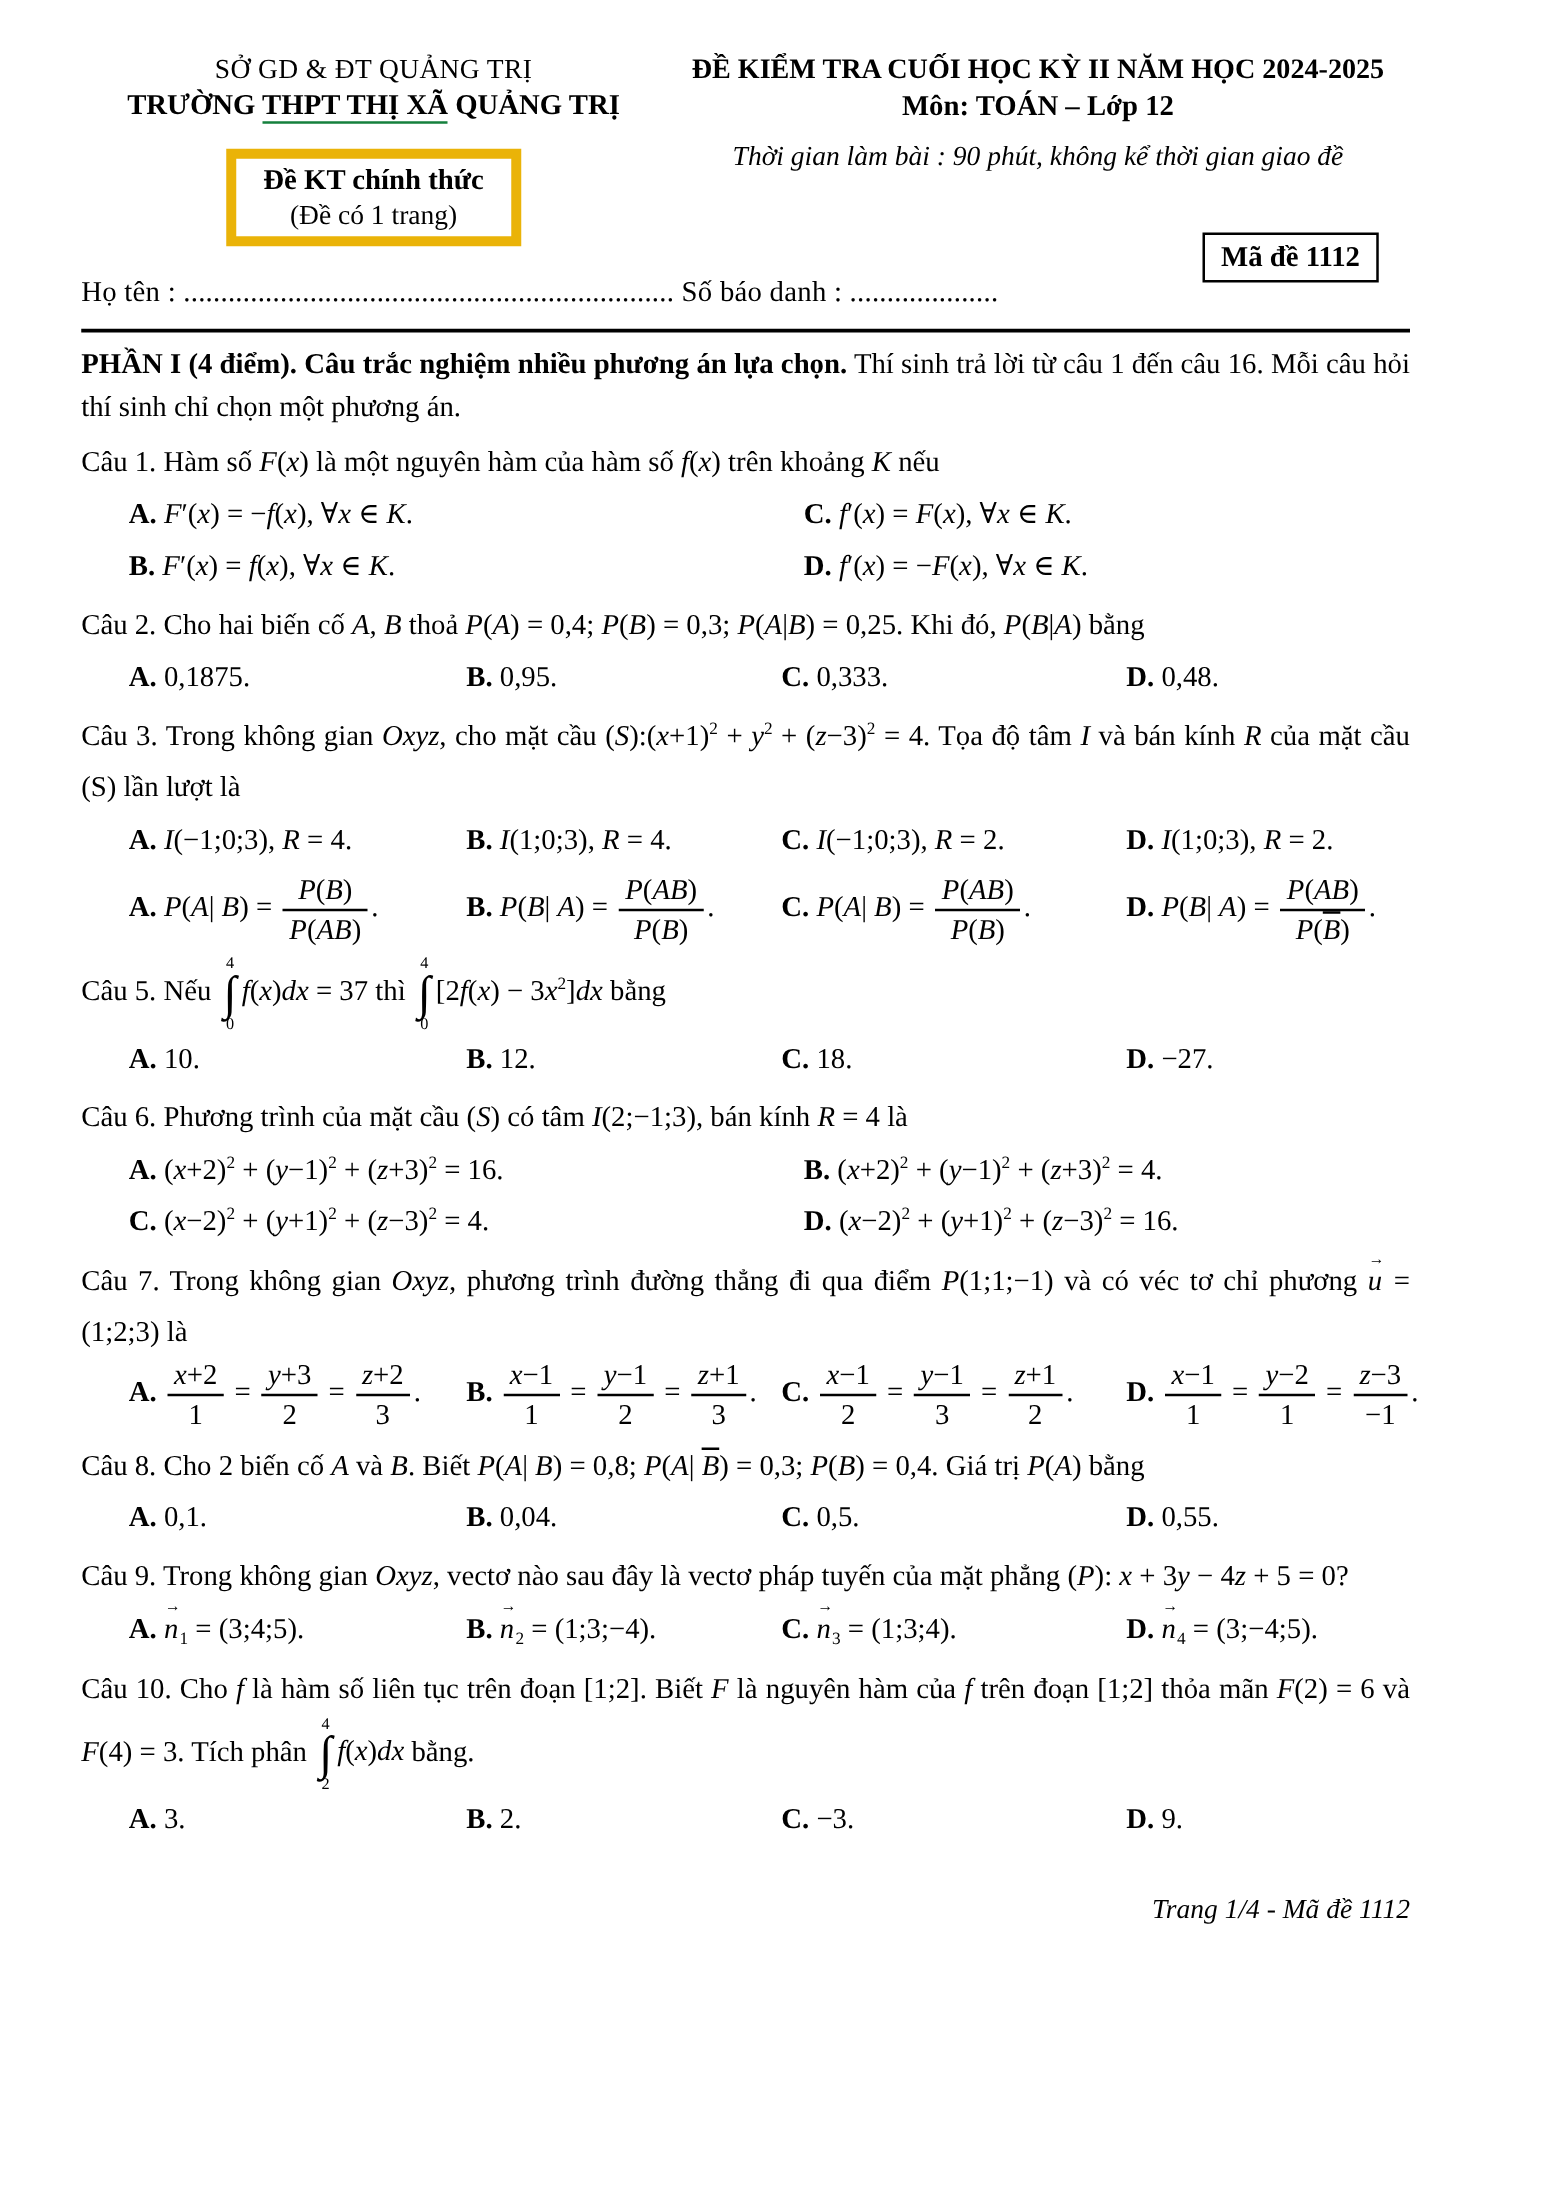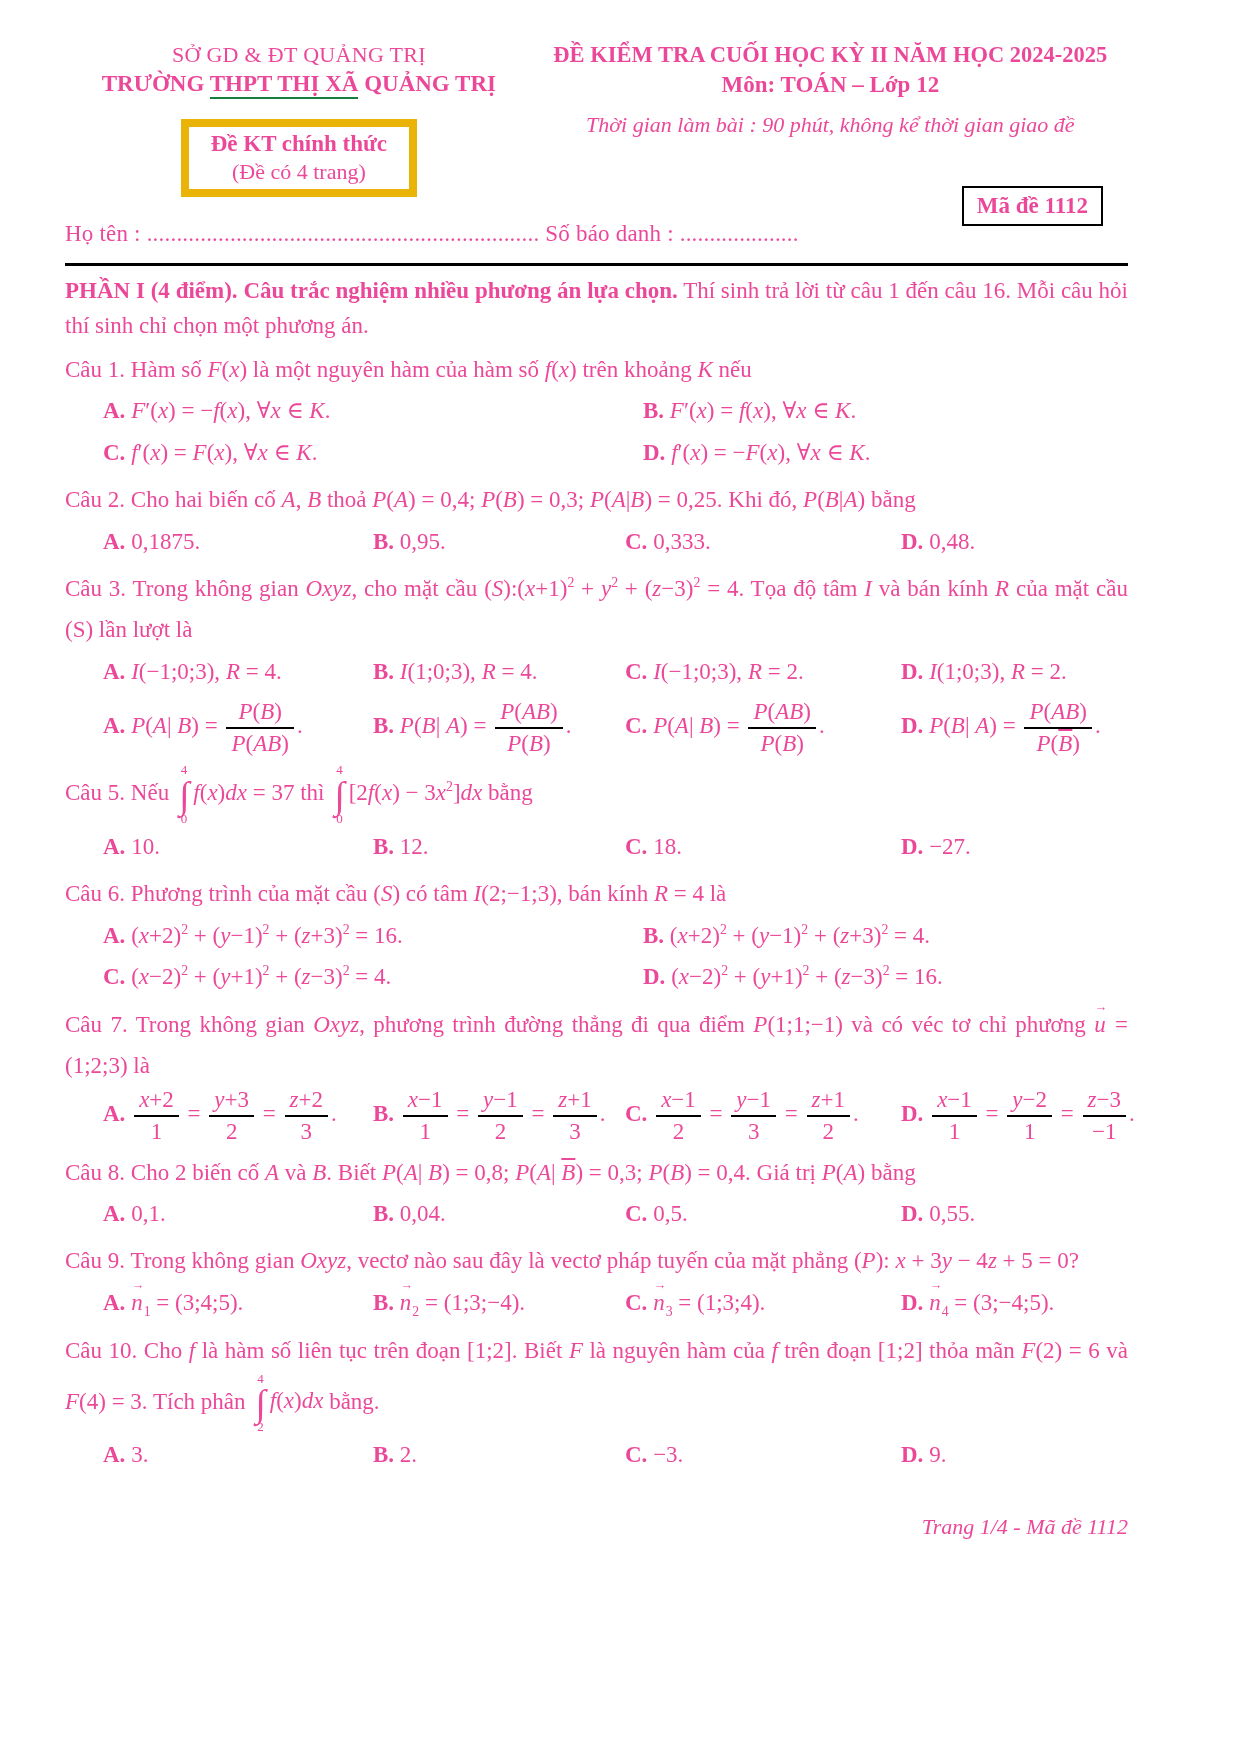--- a/index.html
+++ b/index.html
@@ -3,21 +3,21 @@
 <meta charset="utf-8">
 <style>
   html,body{margin:0;padding:0;background:#fff;}
   .page{
     position:relative;
     width:1189px;
     min-height:1755px;
     box-sizing:border-box;
     padding:42px 61px 30px 65px;
     font-family:"Liberation Serif","DejaVu Serif",serif;
-    color:#ec4899;
+    color:#000000;
     background:#fff;
   }
   
   .header{display:flex;}
   .h-left{width:44%;text-align:center;}
   .h-left .l1{font-size:22px;letter-spacing:0.3px;}
   .h-left .l2{font-size:23px;font-weight:bold;margin-top:3px;}
   .l2 .ul{border-bottom:2px solid #15803d;padding-bottom:1px;}
   .kt-box{display:inline-block;border:8px solid #eab308;margin-top:22px;padding:4px 22px;}
   .kt-box .b1{font-weight:bold;font-size:23px;}
@@ -61,21 +61,21 @@
 <body>
 
 <div class="page">
 
   <div class="header">
     <div class="h-left">
       <div class="l1">SỞ GD &amp; ĐT QUẢNG TRỊ</div>
       <div class="l2"><span>TRƯỜNG </span><span class="ul">THPT THỊ XÃ</span><span> QUẢNG TRỊ</span></div>
       <div class="kt-box">
         <div class="b1">Đề KT chính thức</div>
-        <div class="b2">(Đề có 4 trang)</div>
+        <div class="b2">(Đề có 1 trang)</div>
       </div>
     </div>
     <div class="h-right">
       <div class="r1">ĐỀ KIỂM TRA CUỐI HỌC KỲ II NĂM HỌC 2024-2025</div>
       <div class="r2">Môn: TOÁN – Lớp 12</div>
       <div class="r3">Thời gian làm bài : 90 phút, không kể thời gian giao đề</div>
     </div>
   </div>
 
   <div class="code-box">Mã đề 1112</div>
@@ -84,22 +84,22 @@
 
   <hr class="rule">
 
   <p class="part-heading"><span class="bld">PHẦN I (4 điểm). Câu trắc nghiệm nhiều phương án lựa chọn.</span><span> Thí sinh trả lời từ câu 1 đến câu 16. Mỗi câu hỏi thí sinh chỉ chọn một phương án.</span></p>
 
   <div>
       <div class="question">
         <p class="qtext"><span class="qlabel">Câu 1. </span>Hàm số <span class="math"><i>F</i>(<i>x</i>)</span> là một nguyên hàm của hàm số <span class="math"><i>f</i>(<i>x</i>)</span> trên khoảng <span class="math"><i>K</i></span> nếu</p>
         <div class="options cols2">
           <div class="option"><span class="olabel">A. </span><span class="math"><i>F</i>′(<i>x</i>) = −<i>f</i>(<i>x</i>), ∀<i>x</i> ∈ <i>K</i>.</span></div>
+          <div class="option"><span class="olabel">C. </span><span class="math"><i>f</i>′(<i>x</i>) = <i>F</i>(<i>x</i>), ∀<i>x</i> ∈ <i>K</i>.</span></div>
           <div class="option"><span class="olabel">B. </span><span class="math"><i>F</i>′(<i>x</i>) = <i>f</i>(<i>x</i>), ∀<i>x</i> ∈ <i>K</i>.</span></div>
-          <div class="option"><span class="olabel">C. </span><span class="math"><i>f</i>′(<i>x</i>) = <i>F</i>(<i>x</i>), ∀<i>x</i> ∈ <i>K</i>.</span></div>
           <div class="option"><span class="olabel">D. </span><span class="math"><i>f</i>′(<i>x</i>) = −<i>F</i>(<i>x</i>), ∀<i>x</i> ∈ <i>K</i>.</span></div>
         </div>
       </div>
       <div class="question">
         <p class="qtext"><span class="qlabel">Câu 2. </span>Cho hai biến cố <span class="math"><i>A</i>, <i>B</i></span> thoả <span class="math"><i>P</i>(<i>A</i>) = 0,4; <i>P</i>(<i>B</i>) = 0,3; <i>P</i>(<i>A</i>|<i>B</i>) = 0,25</span>. Khi đó, <span class="math"><i>P</i>(<i>B</i>|<i>A</i>)</span> bằng</p>
         <div class="options cols4">
           <div class="option"><span class="olabel">A. </span>0,1875.</div>
           <div class="option"><span class="olabel">B. </span>0,95.</div>
           <div class="option"><span class="olabel">C. </span>0,333.</div>
           <div class="option"><span class="olabel">D. </span>0,48.</div>

